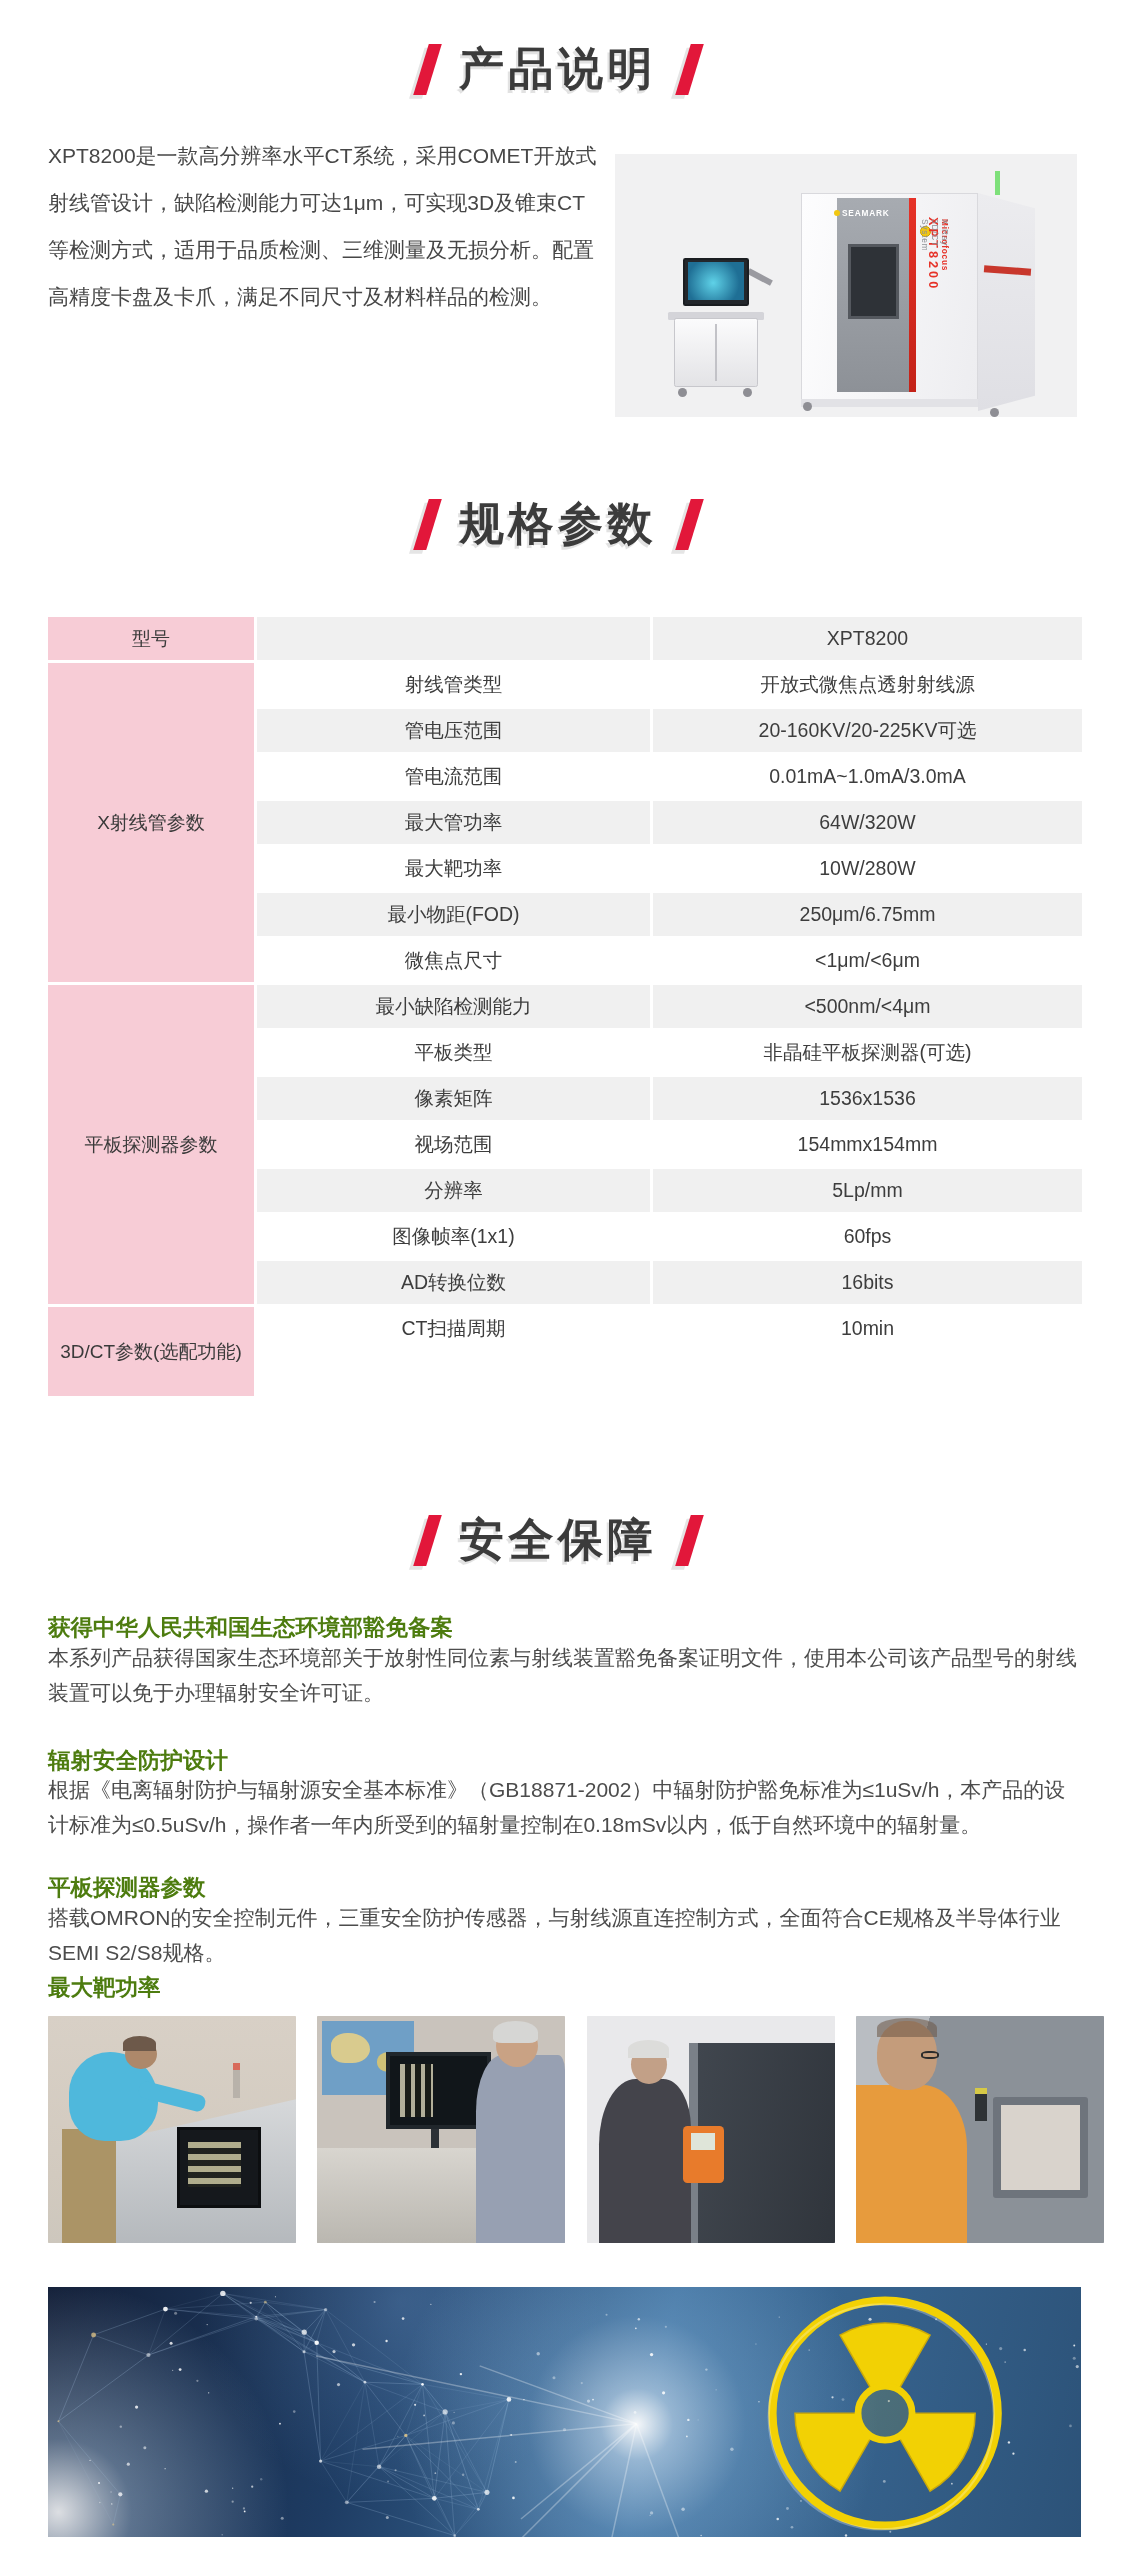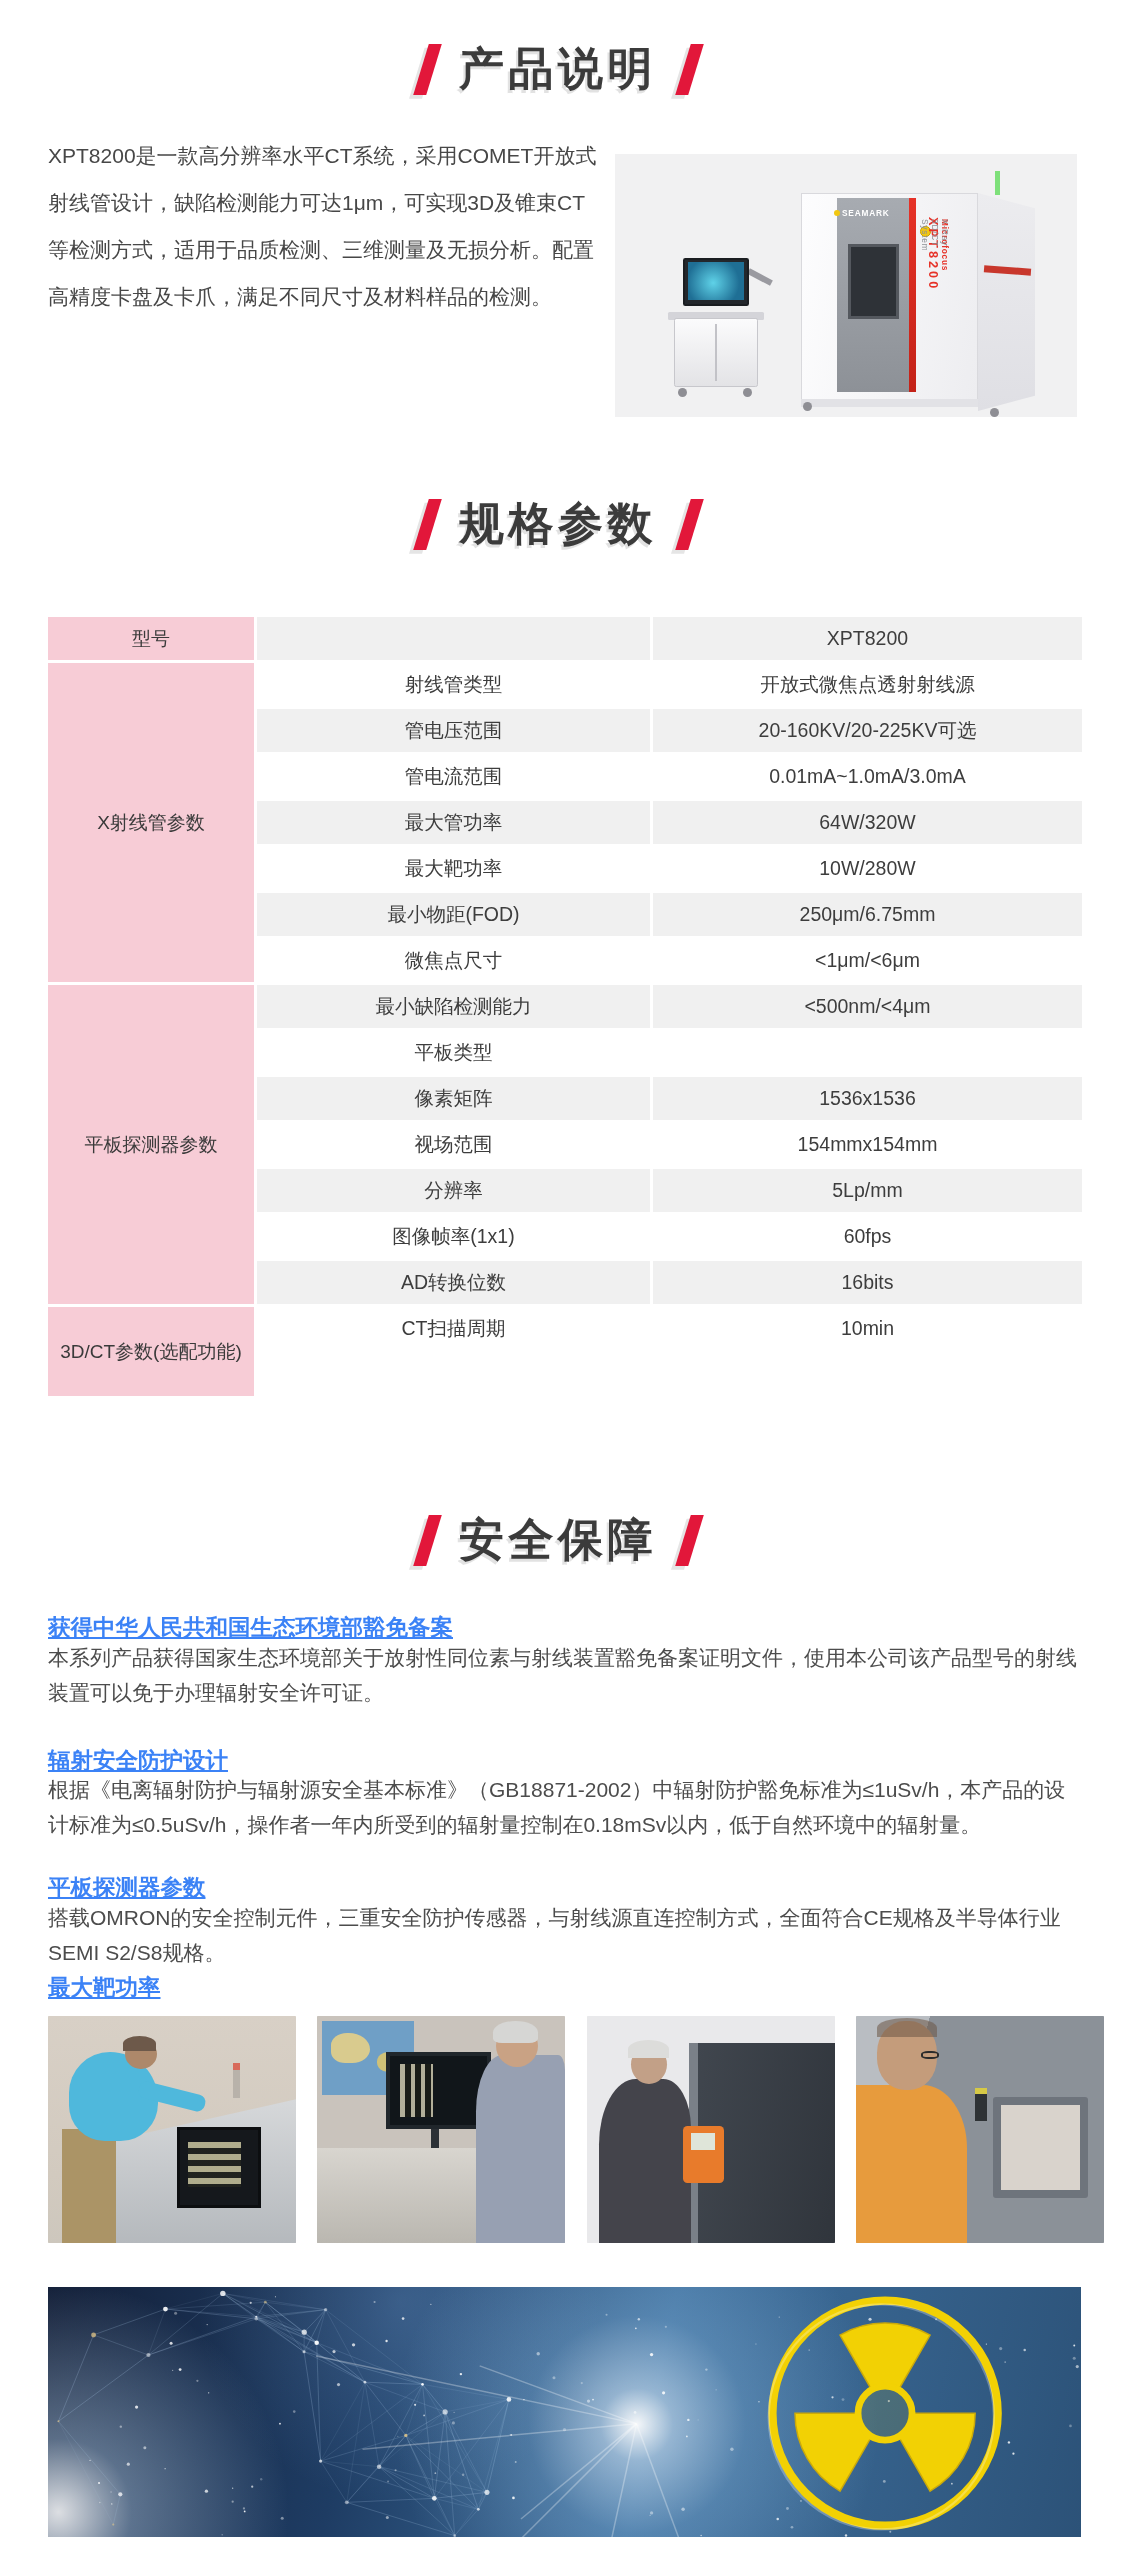--- a/index.html
+++ b/index.html
@@ -50,21 +50,21 @@
   .spec-grid{position:absolute;left:48px;top:617px;width:1034px;display:grid;
              grid-template-columns:206px 393px 429px;grid-auto-rows:43px;gap:3px;
              font-size:19.5px;color:#3d3d3d;}
   .cell{display:flex;align-items:center;justify-content:center;text-align:center;background:#fff;}
   .glabel{background:var(--pink);grid-column:1;font-size:19px;color:#3a3a3a;}
   .c2{grid-column:2;} .c3{grid-column:3;}
   .shade{background:var(--rowgray);}
   .rl1{grid-row:1;} .rl2{grid-row:2/span 7;} .rl3{grid-row:9/span 7;} .rl4{grid-row:16/span 2;}
 
   
-  .s-h{position:absolute;left:48px;font-size:22.5px;font-weight:bold;color:#3b82f6;text-decoration:underline;}
+  .s-h{position:absolute;left:48px;font-size:22.5px;font-weight:bold;color:#4d7c0f;}
   .s-b{position:absolute;left:48px;width:1034px;font-size:21px;line-height:35px;color:#4c4c4c;}
 
   
   .photo{position:absolute;top:2016px;width:248px;height:227px;overflow:hidden;border-radius:0.8px;}
   .photo *{position:absolute;}
   .ph1{left:48px;background:linear-gradient(#d8d0c6 0%,#d2cabf 70%,#cdc7bd 100%);}
   .ph1 .mach{left:44px;top:83px;width:205px;height:144px;background:linear-gradient(#d6d8da,#b5b9bd);
              clip-path:polygon(0 32%,100% 0,100% 100%,0 100%);}
   .ph1 .scr{left:129px;top:111px;width:84px;height:81px;background:#15181c;border:3.8px solid #0c0e10;}
   .ph1 .scrline{left:140px;top:126px;width:53px;height:45px;background:repeating-linear-gradient(#d7d2a9 0 6px,#23251f 6px 12px);opacity:.8;}
@@ -191,20 +191,21 @@
     <div class="cell c2 shade" style="grid-row:7">最小物距(FOD)</div>
     <div class="cell c3 shade" style="grid-row:7">250μm/6.75mm</div>
 
     <div class="cell c2" style="grid-row:8">微焦点尺寸</div>
     <div class="cell c3" style="grid-row:8">&lt;1μm/&lt;6μm</div>
 
     <div class="cell c2 shade" style="grid-row:9">最小缺陷检测能力</div>
     <div class="cell c3 shade" style="grid-row:9">&lt;500nm/&lt;4μm</div>
 
     <div class="cell c2" style="grid-row:10">平板类型</div>
+    <div class="cell c3" style="grid-row:10">非晶硅平板探测器(可选)</div>
 
     <div class="cell c2 shade" style="grid-row:11">像素矩阵</div>
     <div class="cell c3 shade" style="grid-row:11">1536x1536</div>
 
     <div class="cell c2" style="grid-row:12">视场范围</div>
     <div class="cell c3" style="grid-row:12">154mmx154mm</div>
 
     <div class="cell c2 shade" style="grid-row:13">分辨率</div>
     <div class="cell c3 shade" style="grid-row:13">5Lp/mm</div>
 

